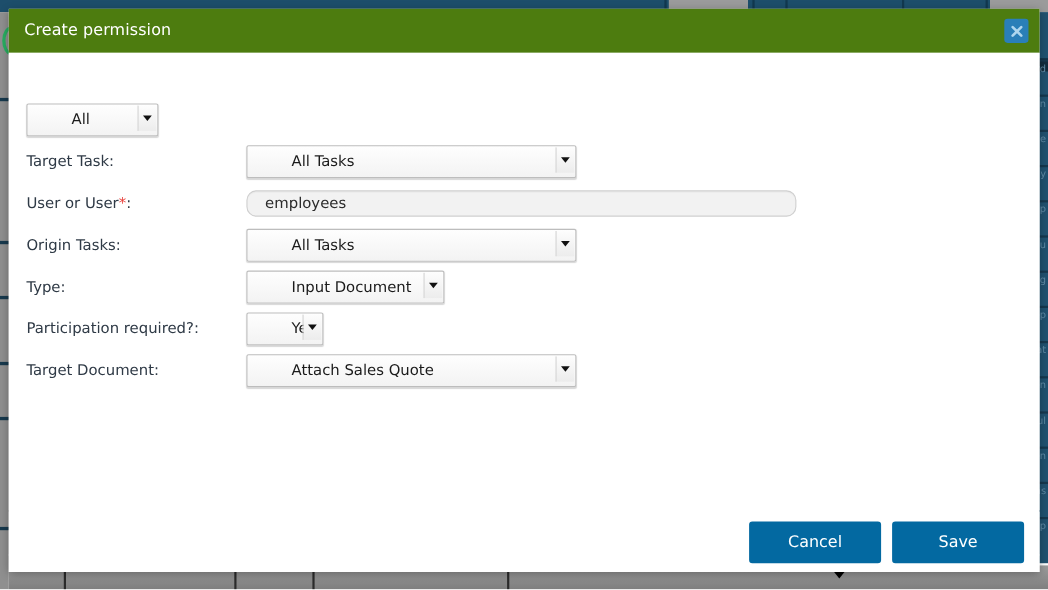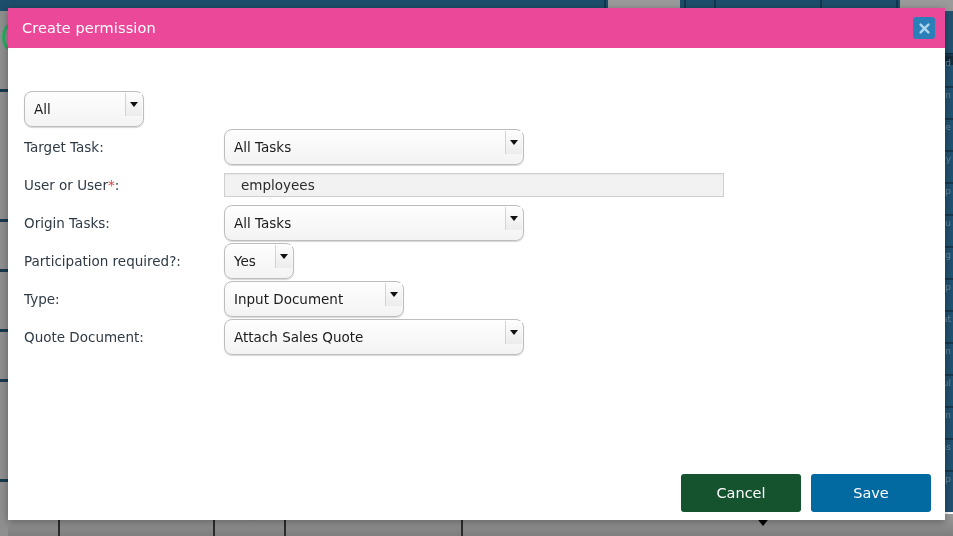--- a/index.html
+++ b/index.html
@@ -90,21 +90,21 @@
   #modal {
     position: absolute;
     left: 8px; top: 8px;
     width: 937px; height: 512px;
     background: #ffffff;
     box-shadow: 0 2px 8px rgba(0,0,0,0.35);
   }
   #modal-header {
     position: relative;
     height: 40px;
-    background: #ec4899;
+    background: #4d7c0f;
     display: flex;
     align-items: center;
   }
   #modal-title {
     color: #ffffff;
     font-size: 14.5px;
     margin-left: 14px;
     letter-spacing: 0.1px;
   }
   #modal-close {
@@ -136,28 +136,29 @@
     flex: 0 0 200px;
     font-size: 13.5px;
     color: #2f3a46;
     white-space: nowrap;
   }
   .req-star { color: #e8413c; }
 
   
   .sel {
     position: relative;
-    height: 36px;
+    height: 30px;
     background: linear-gradient(#fefefe, #f3f3f3);
     border: 1px solid #bdbdbd;
-    border-radius: 8px;
+    border-radius: 2px;
     box-shadow: 0 1px 1px rgba(0,0,0,0.16);
     display: flex;
     align-items: center;
     cursor: pointer;
+    padding-left: 31px;
   }
   .sel-value {
     font-size: 13.5px;
     color: #1b1b1b;
     padding-left: 9px;
     white-space: nowrap;
     overflow: hidden;
   }
   .sel-arrow {
     position: absolute;
@@ -173,21 +174,21 @@
     border-left: 4px solid transparent;
     border-right: 4px solid transparent;
     border-top: 5px solid #111111;
   }
 
   
   .txt {
     height: 24px;
     background: #f2f2f2;
     border: 1px solid #cfcfcf;
-    border-radius: 0;
+    border-radius: 9px;
     display: flex;
     align-items: center;
     box-shadow: inset 0 1px 1px rgba(0,0,0,0.04);
   }
   .txt-value {
     font-size: 13.5px;
     color: #2b2b2b;
     padding-left: 16px;
   }
 
@@ -223,21 +224,21 @@
     height: 38px;
     min-width: 120px;
     border: none;
     border-radius: 3px;
     color: #ffffff;
     font-size: 14.5px;
     font-family: "DejaVu Sans", "Liberation Sans", sans-serif;
     cursor: pointer;
     padding: 0 18px;
   }
-  #btn-cancel { background: #14532d; }
+  #btn-cancel { background: #0369a1; }
   #btn-save   { background: #0369a1; }
 </style>
 </head>
 <body>
 
 <div id="screen">
 
   <div id="bg-page">
 
     <div id="bg-toolbar">
@@ -346,41 +347,41 @@
         <div class="form-label">Origin Tasks:</div>
         <div class="sel w-tasks">
           <span class="sel-value">All Tasks</span>
           <span class="sel-arrow">
               <i></i>
             </span>
         </div>
       </div>
 
       <div class="form-row">
+        <div class="form-label">Type:</div>
+        <div class="sel w-type">
+          <span class="sel-value">Input Document</span>
+          <span class="sel-arrow">
+              <i></i>
+            </span>
+        </div>
+      </div>
+
+      <div class="form-row">
         <div class="form-label">Participation required?:</div>
         <div class="sel w-yes">
           <span class="sel-value">Yes</span>
           <span class="sel-arrow">
               <i></i>
             </span>
         </div>
       </div>
 
       <div class="form-row">
-        <div class="form-label">Type:</div>
-        <div class="sel w-type">
-          <span class="sel-value">Input Document</span>
-          <span class="sel-arrow">
-              <i></i>
-            </span>
-        </div>
-      </div>
-
-      <div class="form-row">
-        <div class="form-label">Quote Document:</div>
+        <div class="form-label">Target Document:</div>
         <div class="sel w-doc">
           <span class="sel-value">Attach Sales Quote</span>
           <span class="sel-arrow">
               <i></i>
             </span>
         </div>
       </div>
 
 
       <div id="modal-divider"></div>

